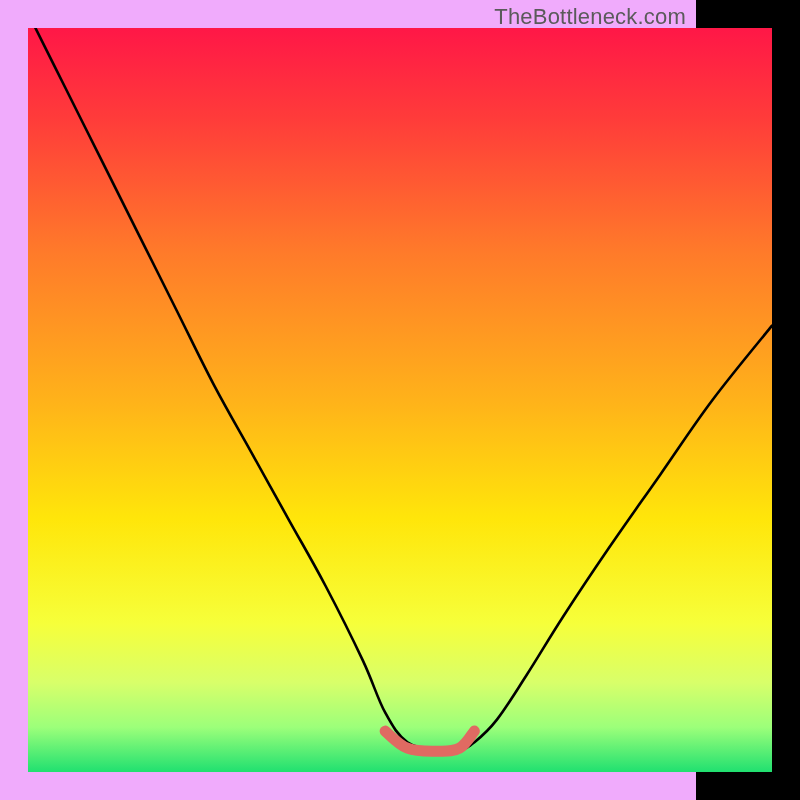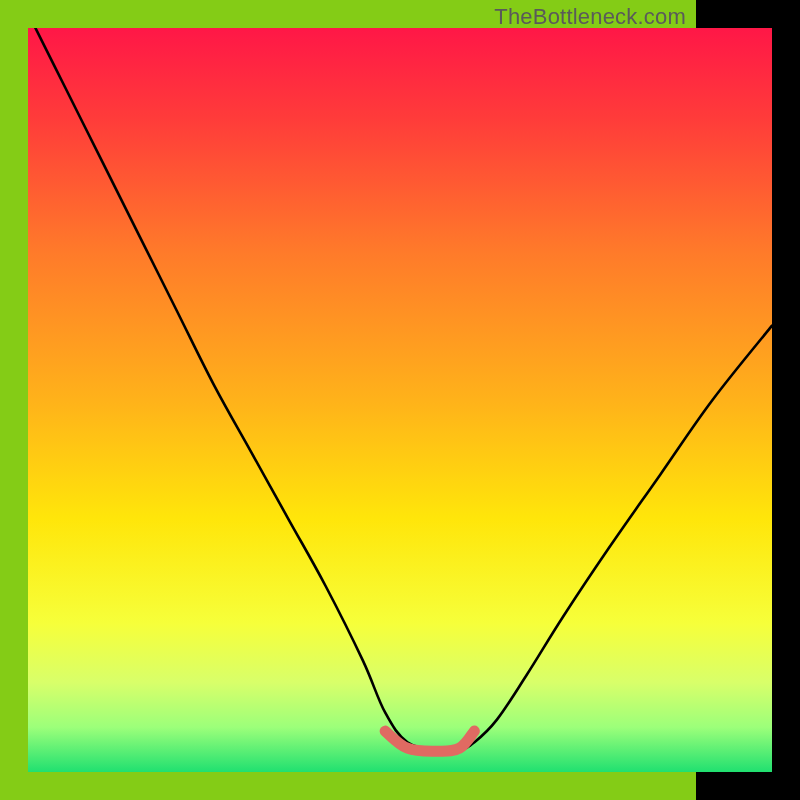--- a/index.html
+++ b/index.html
@@ -8,21 +8,21 @@
     width: 800px;
     height: 800px;
     background: #000;
     overflow: hidden;
     font-family: Arial, Helvetica, sans-serif;
   }
   .frame {
     position: relative;
     width: 696px;
     height: 800px;
-    background: #84cc16;
+    background: #f0abfc;
   }
   .watermark {
     position: absolute;
     top: 4px;
     right: 10px;
     color: #5a5a5a;
     font-size: 22px;
     font-weight: 400;
     letter-spacing: 0.2px;
     z-index: 5;

